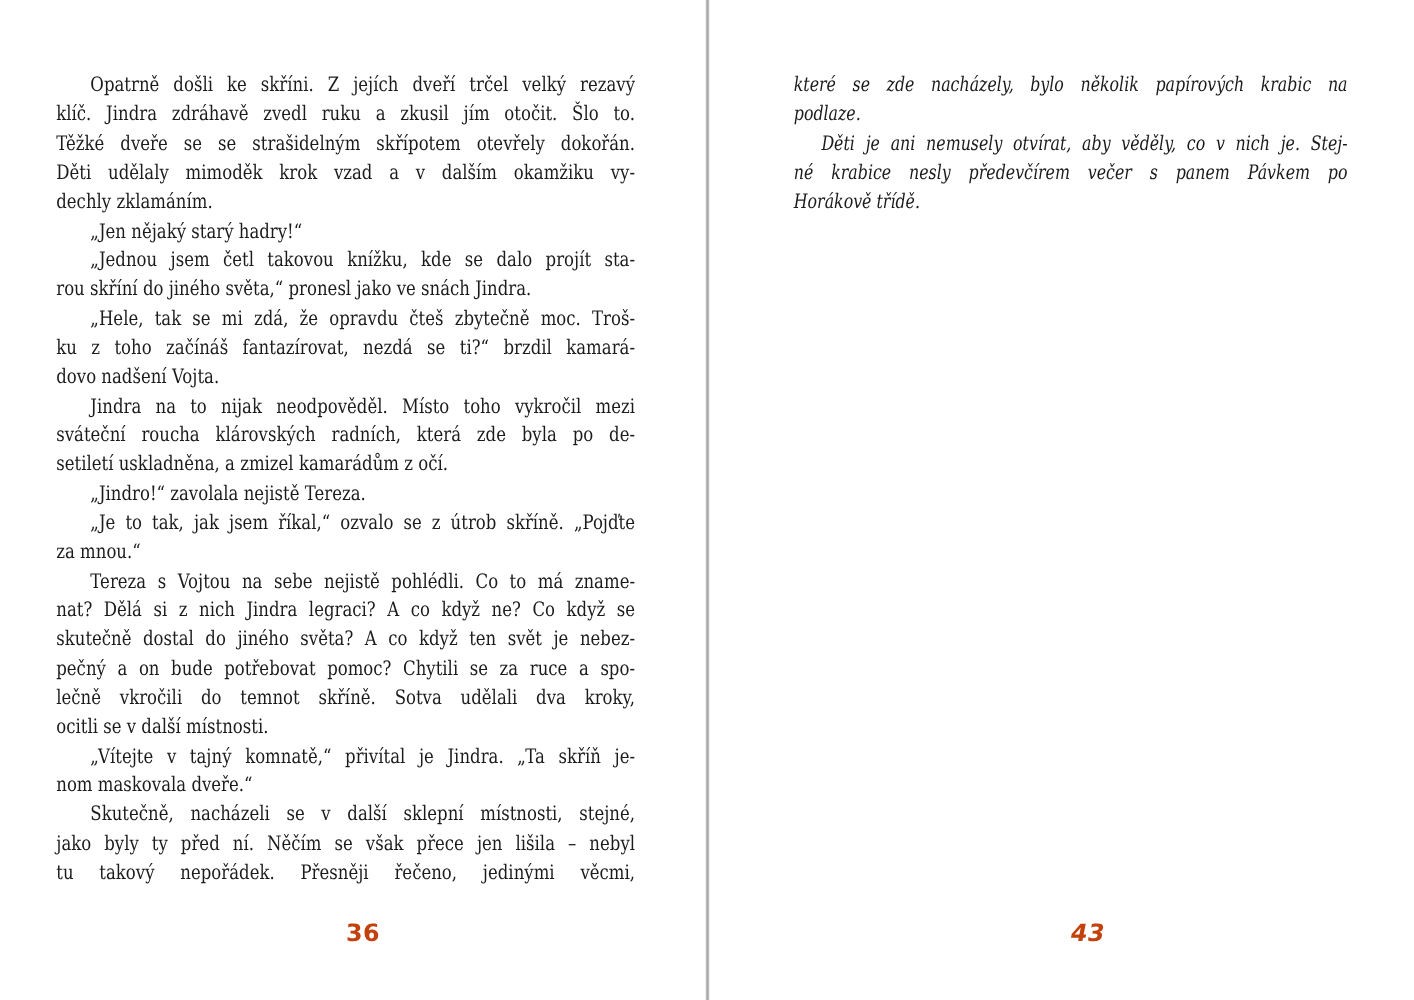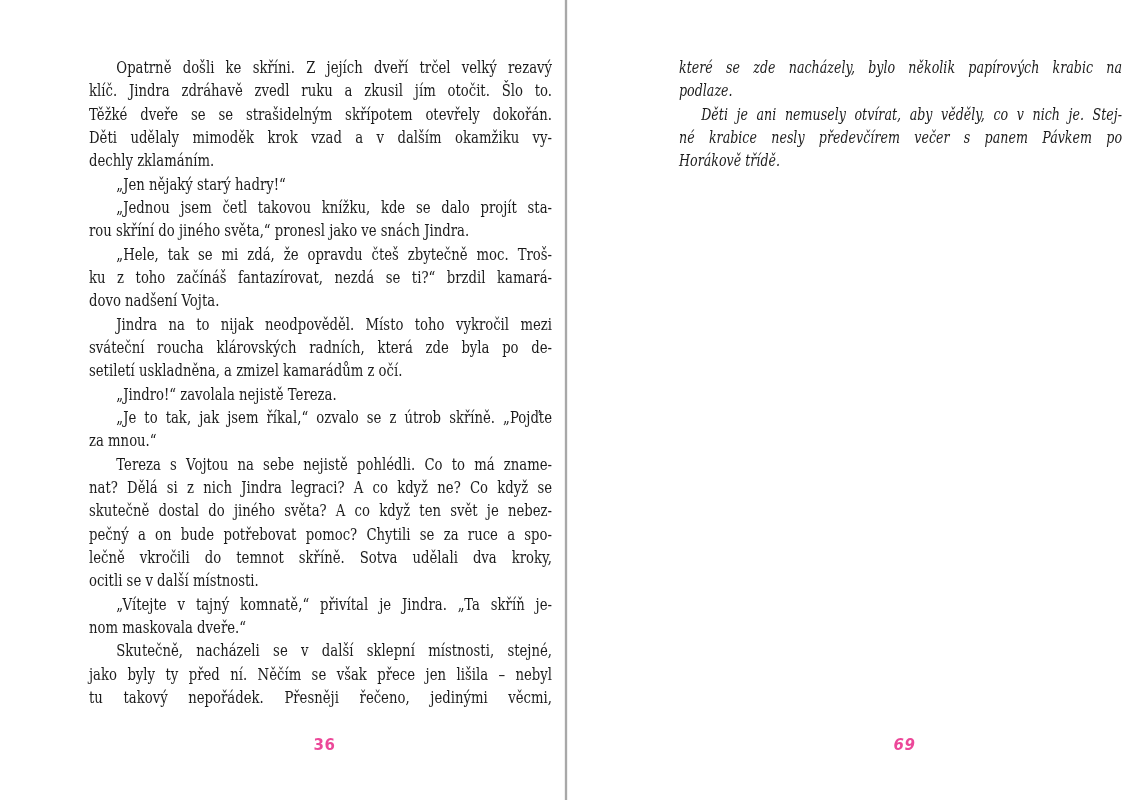--- a/index.html
+++ b/index.html
@@ -6,21 +6,21 @@
   body {
     width: 1131px;
     height: 800px;
     background: #ffffff;
     overflow: hidden;
     position: relative;
     font-family: "DejaVu Serif", serif;
   }
   .spread { position: absolute; inset: 0; }
 
-  .page { position: absolute; top: 56px; margin-left: 44px; }
+  .page { position: absolute; top: 56px; }
   .page.left  { left: 45px;  width: 463px; }
   .page.right { left: 635px; width: 443px; font-style: italic; }
 
   
   .page-inner { width: 560px; transform-origin: 0 0; }
   .page.left  .page-inner { transform: scaleX(0.8268); }
   .page.right .page-inner { transform: scaleX(0.7911); }
 
   .line {
     font-size: 16px;
@@ -29,28 +29,28 @@
     text-justify: inter-word;
   }
   .line.just { text-align: justify; text-align-last: justify; }
   .line.last { text-align: left;    text-align-last: left; }
   .line.indent { text-indent: 33px; }
   .page.right .line.indent { text-indent: 28px; }
 
   .pagenum {
     position: absolute;
     top: 680px;
-    left: 4px;
+    left: 14px;
     width: 100%;
     text-align: center;
     font-family: "DejaVu Sans", sans-serif;
     font-weight: bold;
-    font-size: 15px;
+    font-size: 19px;
     letter-spacing: 0.5px;
-    color: #ec4899;
+    color: #c2410c;
   }
 
   .gutter {
     position: absolute;
     left: 565px;
     top: 0;
     width: 2px;
     height: 800px;
     background: #a8a8a8;
     box-shadow: -1px 0 0 rgba(0,0,0,0.06), 1px 0 0 rgba(0,0,0,0.06);
@@ -122,16 +122,16 @@
         <div>
           <div class="line just">které se zde nacházely, bylo několik papírových krabic na</div>
           <div class="line last">podlaze.</div>
         </div>
         <div>
           <div class="line indent just">Děti je ani nemusely otvírat, aby věděly, co v nich je. Stej-</div>
           <div class="line just">né krabice nesly předevčírem večer s panem Pávkem po</div>
           <div class="line last">Horákově třídě.</div>
         </div>
       </div>
-    <div class="pagenum">69</div>
+    <div class="pagenum">43</div>
   </div>
 
 </div>
 
 </body></html>

